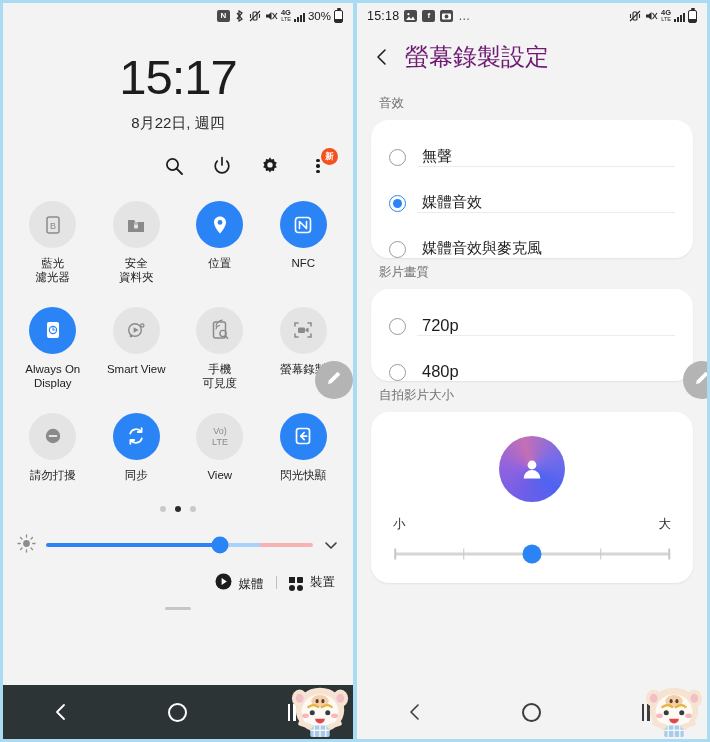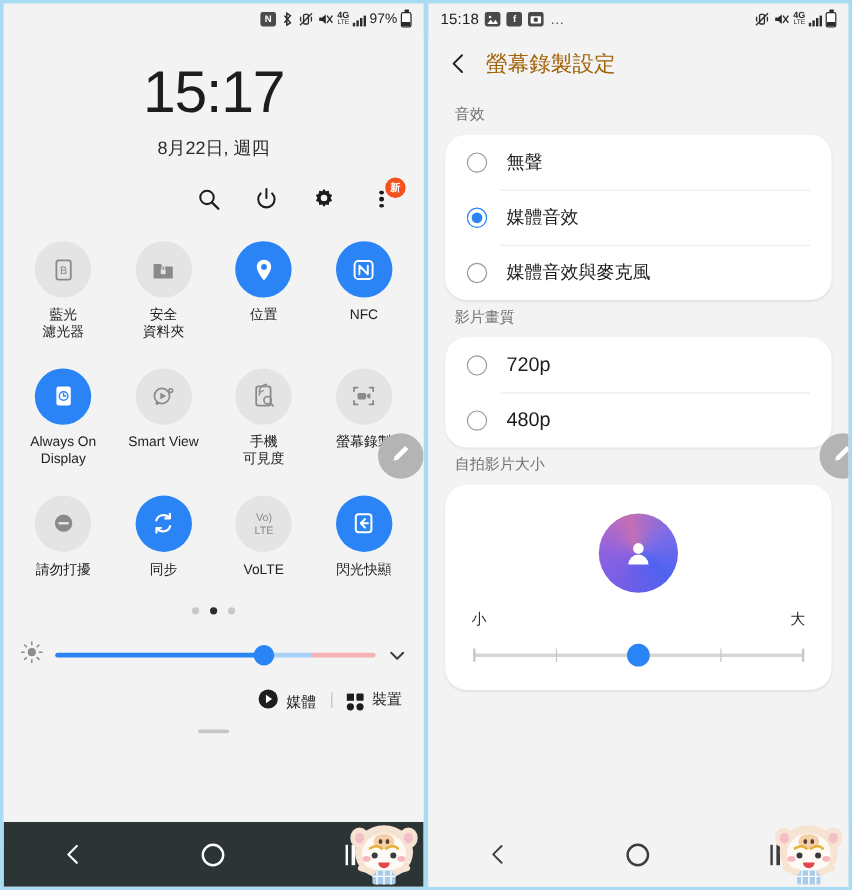--- a/index.html
+++ b/index.html
@@ -165,28 +165,28 @@
   .navbar.light { background:#f3f3f3; color:#3d3d3d; }
   .nav-btn { display:flex; align-items:center; justify-content:center; width:50px; height:30px; }
   .nav-recent { display:flex; gap:3px; }
   .nav-recent i { width:2.5px; height:17px; background:currentColor; display:block; }
   .nav-home { width:19px; height:19px; border:2px solid currentColor; border-radius:50%; }
 
   
   .st { background:#f3f3f3; height:682px; position:relative; overflow:hidden; }
   .st-head { display:flex; align-items:center; gap:14px; padding: 12px 18px 16px 16px; }
   .st-back { width:18px; height:18px; color:#1f1f1f; flex:0 0 auto; }
-  .st-title { font-size:18px; color:#a16207; }
+  .st-title { font-size:24px; color:#701a75; }
   .st-sec { font-size:12.5px; color:#707070; padding: 6px 0 8px 22px; }
   .card {
     background:#ffffff; border-radius:18px; margin: 0 14px;
     box-shadow: 0 1px 2px rgba(0,0,0,.07);
     overflow:hidden;
   }
-  .opt { display:flex; align-items:center; gap:16px; padding: 0 0 0 18px; height:46px; position:relative; }
+  .opt { display:flex; align-items:flex-end; gap:16px; padding: 0 0 0 18px; height:46px; position:relative; }
   .opt + .opt::before {
     content:""; position:absolute; top:0; left:46px; right:18px; height:1px; background:#ececec;
   }
   .radio {
     width:17px; height:17px; border-radius:50%;
     border:1.6px solid #9a9a9a; flex:0 0 auto;
     display:flex; align-items:center; justify-content:center;
   }
   .radio.sel { border-color:#2a84f5; }
   .radio.sel::after { content:""; width:9px; height:9px; border-radius:50%; background:#2a84f5; display:block; }
@@ -257,21 +257,21 @@
         <span class="sb-4g">
           <b>4G</b>
             <s>LTE</s>
         </span>
         <span class="sb-bars">
             <i></i>
             <i></i>
             <i></i>
             <i></i>
           </span>
-        <span class="sb-pct">97%</span>
+        <span class="sb-pct">30%</span>
         <span class="sb-batt"></span>
       </div>
     </div>
 
     <div class="qp">
 
       <div class="clock">
         <div class="clock-time">15:17</div>
         <div class="clock-date">8月22日, 週四</div>
       </div>
@@ -424,21 +424,21 @@
           <div class="tile-lbl">同步</div>
         </div>
 
         <div class="tile">
           <div class="tile-ico">
             <svg width="34" height="30" viewBox="0 0 34 30">
                 <text x="17" y="13" font-size="9" font-family="Liberation Sans, sans-serif" text-anchor="middle" fill="#8a8a8a">Vo)</text>
                 <text x="17" y="24" font-size="9" font-family="Liberation Sans, sans-serif" text-anchor="middle" fill="#8a8a8a">LTE</text>
               </svg>
           </div>
-          <div class="tile-lbl">VoLTE</div>
+          <div class="tile-lbl">View</div>
         </div>
 
         <div class="tile">
           <div class="tile-ico on">
             <svg width="22" height="22" viewBox="0 0 22 22">
                 <rect x="4.5" y="3.5" width="13" height="15" rx="2.4" fill="none" stroke="#fff" stroke-width="1.7"></rect>
                 <path d="M12.2 7.5l-3.4 3.6 3.4 3.6" fill="none" stroke="#fff" stroke-width="1.7" stroke-linecap="round" stroke-linejoin="round"></path>
                 <line x1="8.8" y1="11.1" x2="14.6" y2="11.1" stroke="#fff" stroke-width="1.7" stroke-linecap="round"></line>
               </svg>
           </div>

